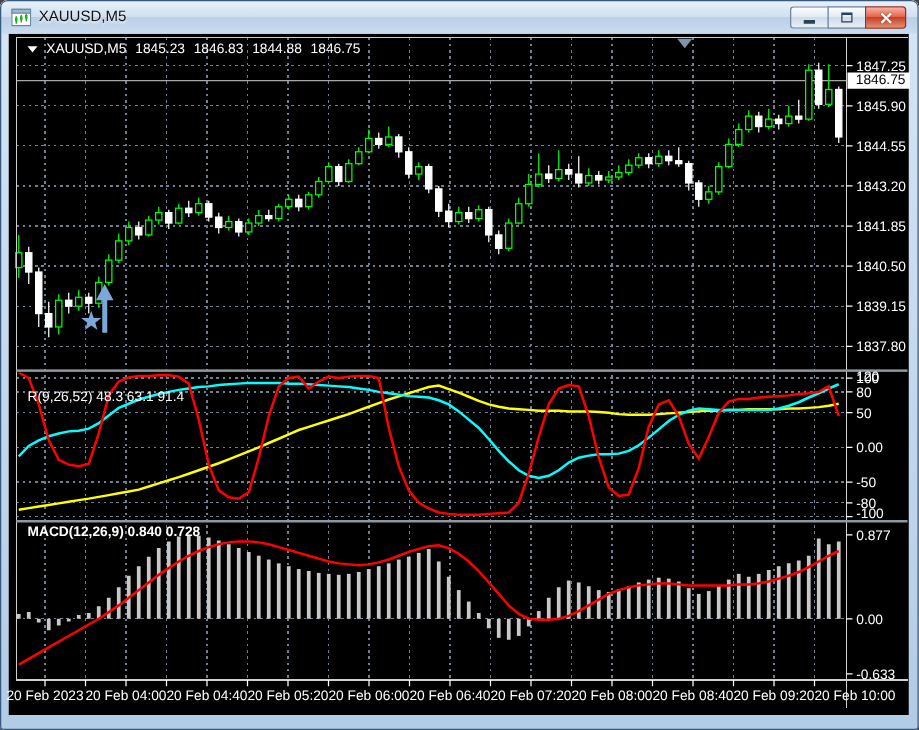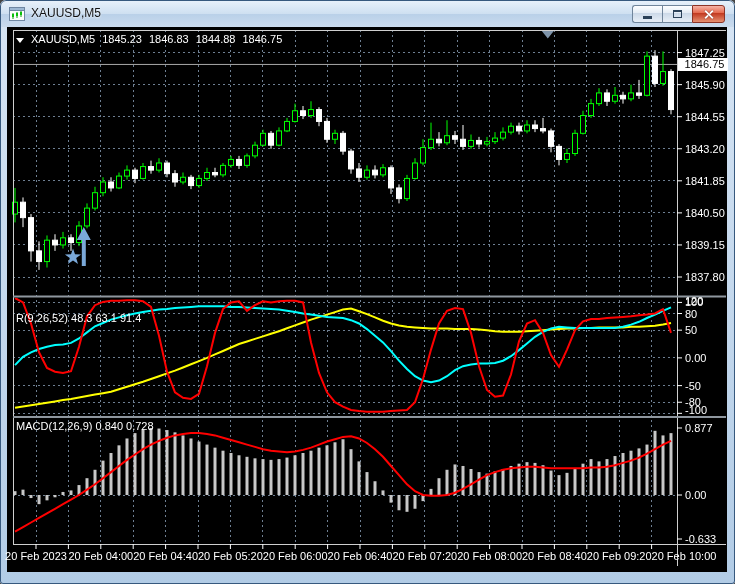--- a/index.html
+++ b/index.html
@@ -19,21 +19,21 @@
              background:linear-gradient(#f6b3a6,#e4674c 45%,#c23a21 46%,#e58f70);}
   .glyph-min{width:9px;height:3px;background:#2b4158;margin-top:7px;}
   .glyph-max{width:9px;height:8px;box-sizing:border-box;border:1px solid #2b4158;border-top-width:2px;background:transparent;}
   .glyph-x{position:relative;width:11px;height:11px;}
   .glyph-x::before,.glyph-x::after{content:"";position:absolute;left:5px;top:0;width:2px;height:11px;background:#fff;box-shadow:0 0 1px #5a1208;}
   .glyph-x::before{transform:rotate(45deg);}
   .glyph-x::after{transform:rotate(-45deg);}
   .client{position:absolute;left:7px;top:27px;width:720px;height:545px;background:#000;z-index:1;}
   svg.chart{position:absolute;left:0;top:0;width:735px;height:584px;z-index:2;pointer-events:none;}
   svg.chart text{font-family:"Liberation Sans",sans-serif;font-size:11px;fill:#ffffff;}
-  .overlay{position:absolute;z-index:3;color:#fff;font-size:11px;white-space:nowrap;pointer-events:none;}
+  .overlay{position:absolute;z-index:3;color:#fff;font-size:11px;white-space:nowrap;pointer-events:none;margin-left:6px;}
   .ohlc span{margin-right:7px;}
   .dd-tri{display:inline-block;width:0;height:0;border-left:4px solid transparent;border-right:4px solid transparent;
           border-top:5px solid #fff;margin-right:6px;position:relative;top:0px;}
   .price-box{position:absolute;left:678px;top:58px;width:50px;height:13px;background:#fff;color:#000;
              font-size:11px;line-height:13px;padding-left:3px;z-index:3;box-sizing:border-box;}
 </style>
 </head>
 <body>
 
 <div class="screen">
@@ -455,18 +455,18 @@
         <text x="619.1999999999999" y="560" text-anchor="middle">20 Feb 09:20</text>
         <text x="684" y="560" text-anchor="middle">20 Feb 10:00</text>
       </g>
     </svg>
 
   <div class="overlay ohlc" style="left:16px;top:33px;">
     <span class="dd-tri"></span><span>XAUUSD,M5</span><span>1845.23</span><span>1846.83</span><span>1844.88</span><span>1846.75</span>
   </div>
 
   <div class="overlay" style="left:16px;top:312px;">R(9,26,52) 48.3 63.1 91.4</div>
-  <div class="overlay" style="left:16px;top:420px;">MACD(12,26,9) 0.840 0.728</div>
+  <div class="overlay" style="left:16px;top:420px;font-weight:bold;">MACD(12,26,9) 0.840 0.728</div>
 
   <div class="price-box">1846.75</div>
 
   <div class="win-outline"></div>
 </div>
 
 </body></html>

